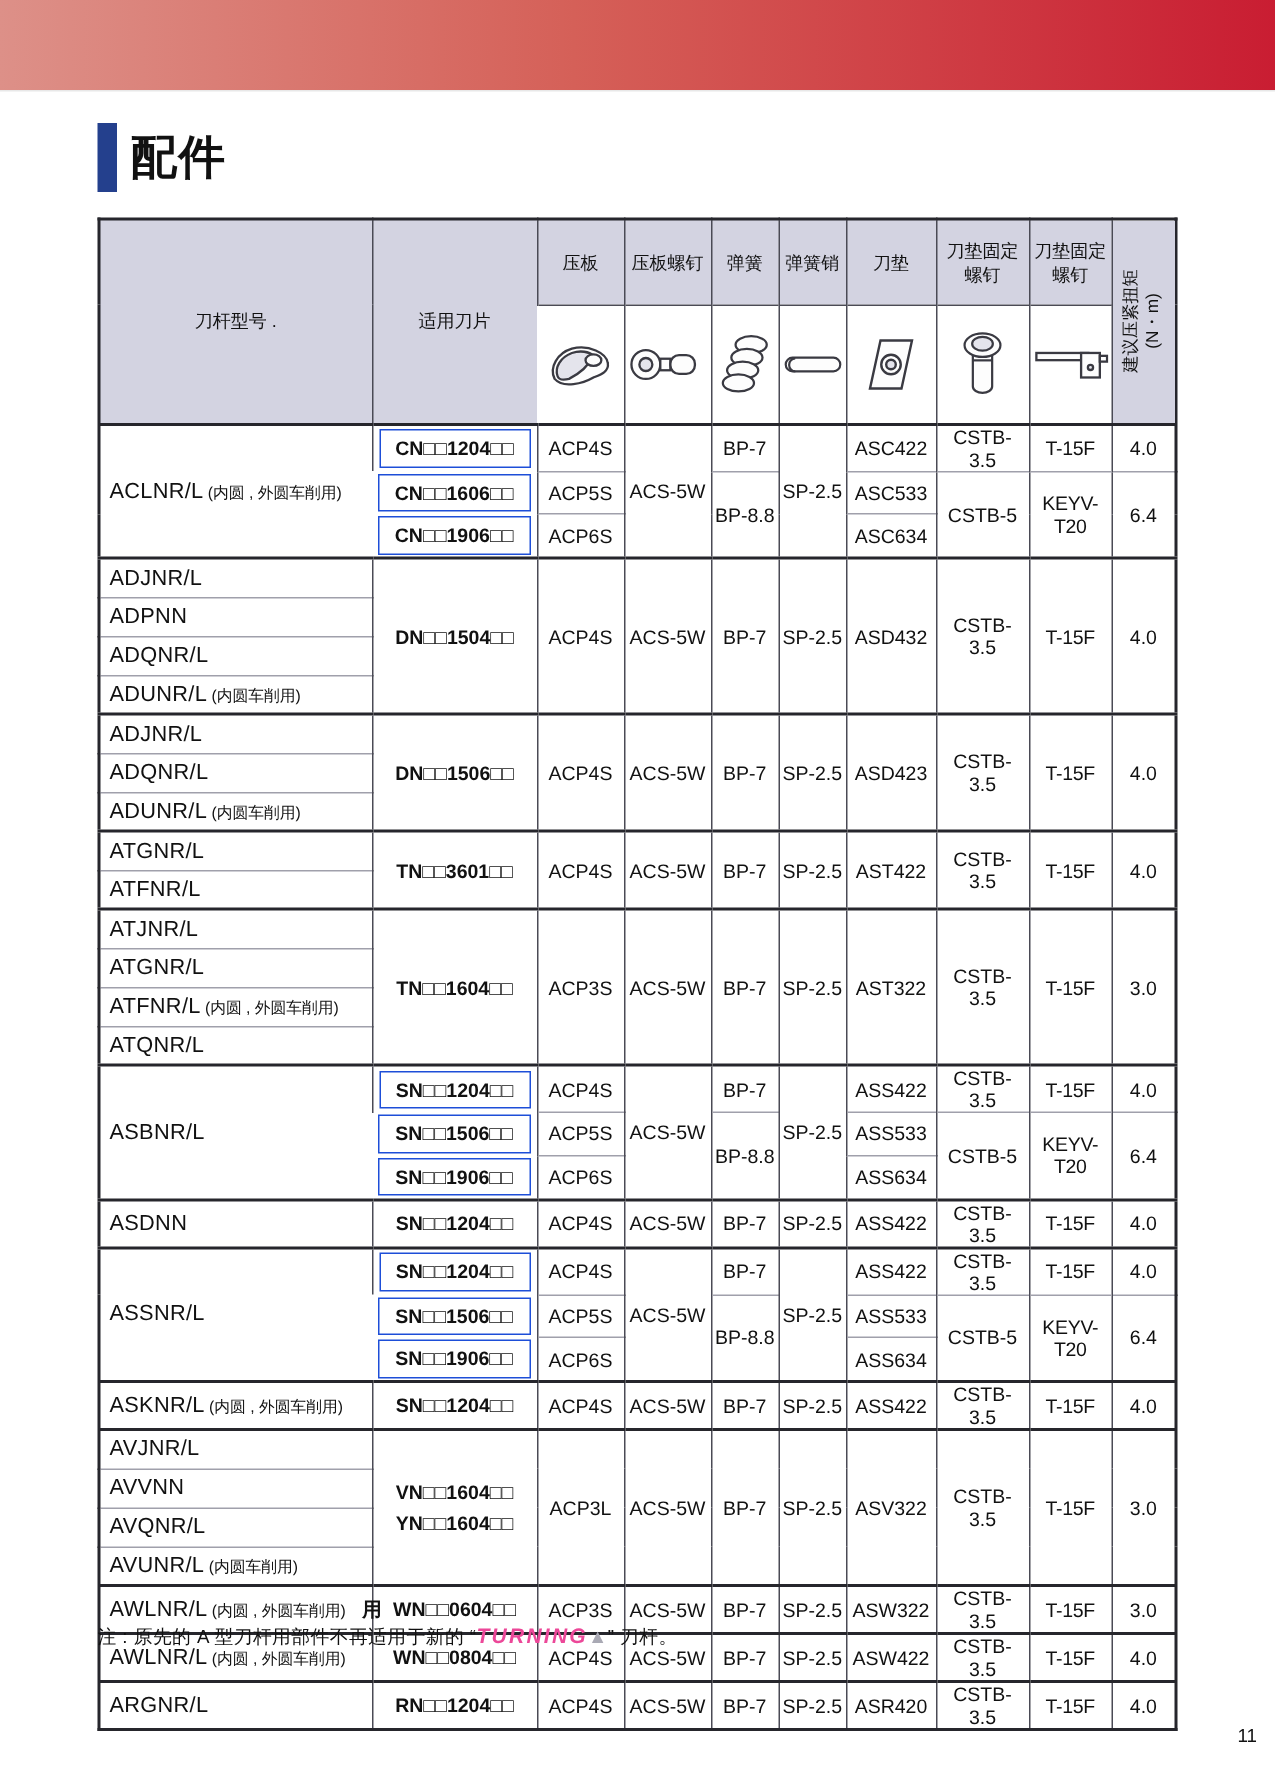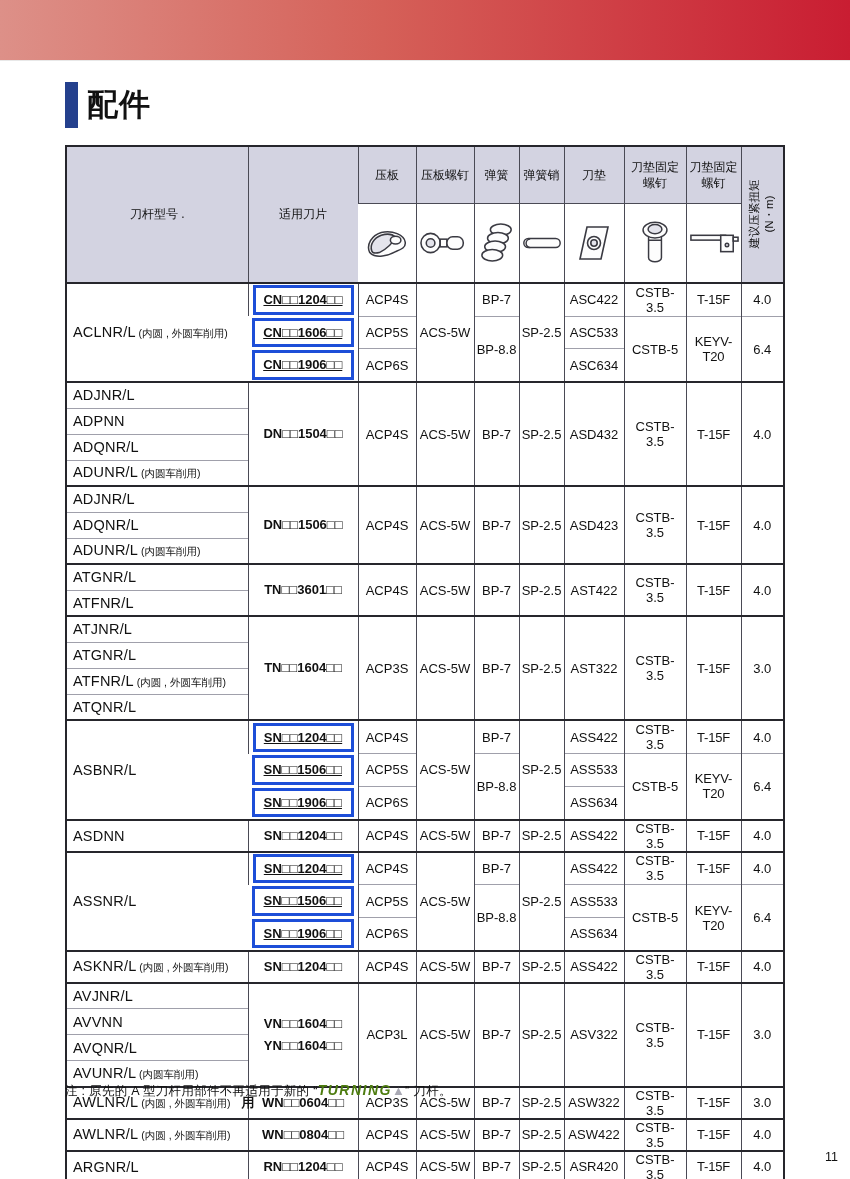--- a/index.html
+++ b/index.html
@@ -47,21 +47,21 @@
   
   .acc tbody tr { height:26px; }
   .acc tbody td { font-size:13px; text-align:center; vertical-align:middle; border-top:1px solid #a0a0ab; }
   .acc tbody tr.group-start td { border-top:2px solid #26262c; }
   .acc td.noline { border-top:none; }
   .model-cell { text-align:left !important; padding-left:6px !important; }
   .model-name { font-weight:normal; font-size:14.5px; letter-spacing:.2px; }
   .model-note { font-size:10.5px; }
   .col-insert { font-weight:bold; font-size:13.5px; position:relative; }
   .col-insert .lines { line-height:1.65; }
-  .insert-box { border:3px solid #1d4ed8; margin:1.5px 2px; padding:1px 0;text-decoration:underline; }
+  .insert-box { border:1px solid #1d4ed8; margin:1.5px 2px; padding:1px 0; }
   .col-wrench { font-size:12px; letter-spacing:-0.2px; }
   .artifact { position:absolute; left:-7px; top:50%; transform:translateY(-50%); font-weight:bold; font-size:13px; }
 
   
   .icn { display:block; margin:0 auto; }
   .icn * { stroke:#3a3a42; stroke-width:1.6; fill:#fdfdfd; }
   .icn .nofill { fill:none; }
   .icn .shade { fill:#e4e4ec; }
 
   
@@ -417,17 +417,17 @@
           <td class="data-cell col-spring_pin"><span class="lines">SP-2.5</span></td>
           <td class="data-cell col-shim"><span class="lines">ASR420</span></td>
           <td class="data-cell col-shim_screw"><span class="lines">CSTB-3.5</span></td>
           <td class="data-cell col-wrench"><span class="lines">T-15F</span></td>
           <td class="data-cell col-torque"><span class="lines">4.0</span></td>
         </tr>
       </tbody>
   </table>
 
   <div class="footer-note">
-    <span>注 : 原先的 A 型刀杆用部件不再适用于新的 “</span><span class="logo-text" style="color: #4d7c0f;">TURNING</span><span class="logo-mark">▲</span><span>” 刀杆。</span>
+    <span>注 : 原先的 A 型刀杆用部件不再适用于新的 “</span><span class="logo-text" style="color: #ec4899;">TURNING</span><span class="logo-mark">▲</span><span>” 刀杆。</span>
   </div>
 
   <div class="page-number">11</div>
 </div>
 
 </body></html>

